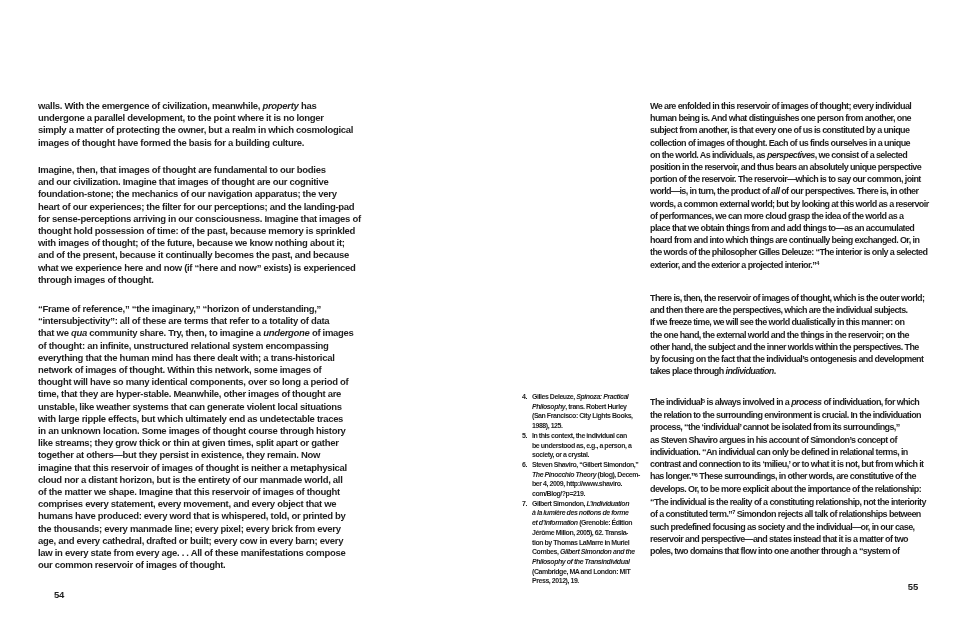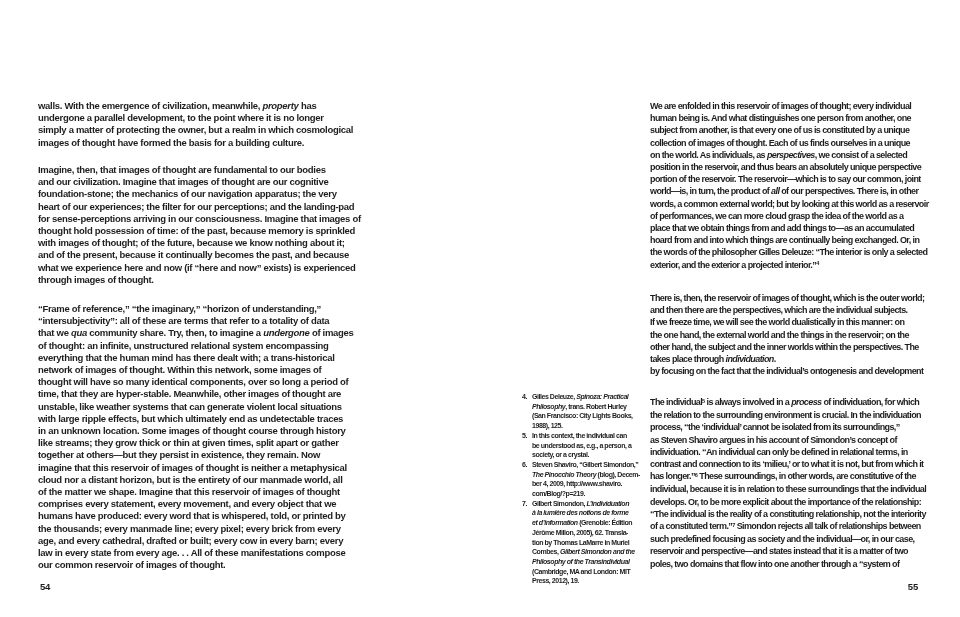--- a/index.html
+++ b/index.html
@@ -39,21 +39,21 @@
   .fn-num { flex: none; width: 10px; }
   .fn-lines { flex: none; }
   .pagenum {
     position: absolute;
     top: 581px;
     font-weight: 600;
     font-size: 9.5px;
     color: #1e1e1e;
     letter-spacing: -0.2px;
   }
-  .pn-left  { left: 40px; }
+  .pn-left  { left: 54px; margin-top: 8px; }
   .pn-right { left: 650px; width: 268px; text-align: right; }
 </style>
 </head>
 <body>
 
 <div>
 
   <div class="col left-col">
     <div class="para p-l1">
         <div class="tl"><span>walls. With the emergence of civilization, meanwhile, </span><span class="it">property</span><span> has</span></div>
@@ -158,32 +158,31 @@
         <div class="tl"><span>hoard from and into which things are continually being exchanged. Or, in</span></div>
         <div class="tl"><span>the words of the philosopher Gilles Deleuze: “The interior is only a selected</span></div>
         <div class="tl"><span>exterior, and the exterior a projected interior.”</span><sup>4</sup></div>
       </div>
     <div class="para p-r2">
         <div class="tl"><span>There is, then, the reservoir of images of thought, which is the outer world;</span></div>
         <div class="tl"><span>and then there are the perspectives, which are the individual subjects.</span></div>
         <div class="tl"><span>If we freeze time, we will see the world dualistically in this manner: on</span></div>
         <div class="tl"><span>the one hand, the external world and the things in the reservoir; on the</span></div>
         <div class="tl"><span>other hand, the subject and the inner worlds within the perspectives. The</span></div>
+        <div class="tl"><span>by focusing on the fact that the individual’s ontogenesis and development</span></div>
         <div class="tl"><span>takes place through </span><span class="it">individuation</span><span>.</span></div>
-        <div class="tl"><span>by focusing on the fact that the individual’s ontogenesis and development</span></div>
       </div>
     <div class="para p-r3">
         <div class="tl"><span>The individual</span><sup>5</sup><span> is always involved in a </span><span class="it">process</span><span> of individuation, for which</span></div>
         <div class="tl"><span>the relation to the surrounding environment is crucial. In the individuation</span></div>
         <div class="tl"><span>process, “the ‘individual’ cannot be isolated from its surroundings,”</span></div>
         <div class="tl"><span>as Steven Shaviro argues in his account of Simondon’s concept of</span></div>
         <div class="tl"><span>individuation. “An individual can only be defined in relational terms, in</span></div>
         <div class="tl"><span>contrast and connection to its ‘milieu,’ or to what it is not, but from which it</span></div>
         <div class="tl"><span>has longer.”</span><sup>6</sup><span> These surroundings, in other words, are constitutive of the</span></div>
-        <div class="tl"><span>individual, because it is in relation to these surroundings that the individual</span></div>
         <div class="tl"><span>develops. Or, to be more explicit about the importance of the relationship:</span></div>
         <div class="tl"><span>“The individual is the reality of a constituting relationship, not the interiority</span></div>
         <div class="tl"><span>of a constituted term.”</span><sup>7</sup><span> Simondon rejects all talk of relationships between</span></div>
         <div class="tl"><span>such predefined focusing as society and the individual—or, in our case,</span></div>
         <div class="tl"><span>reservoir and perspective—and states instead that it is a matter of two</span></div>
         <div class="tl"><span>poles, two domains that flow into one another through a “system of</span></div>
       </div>
   </div>
 
   <div class="pagenum pn-left">54</div>

